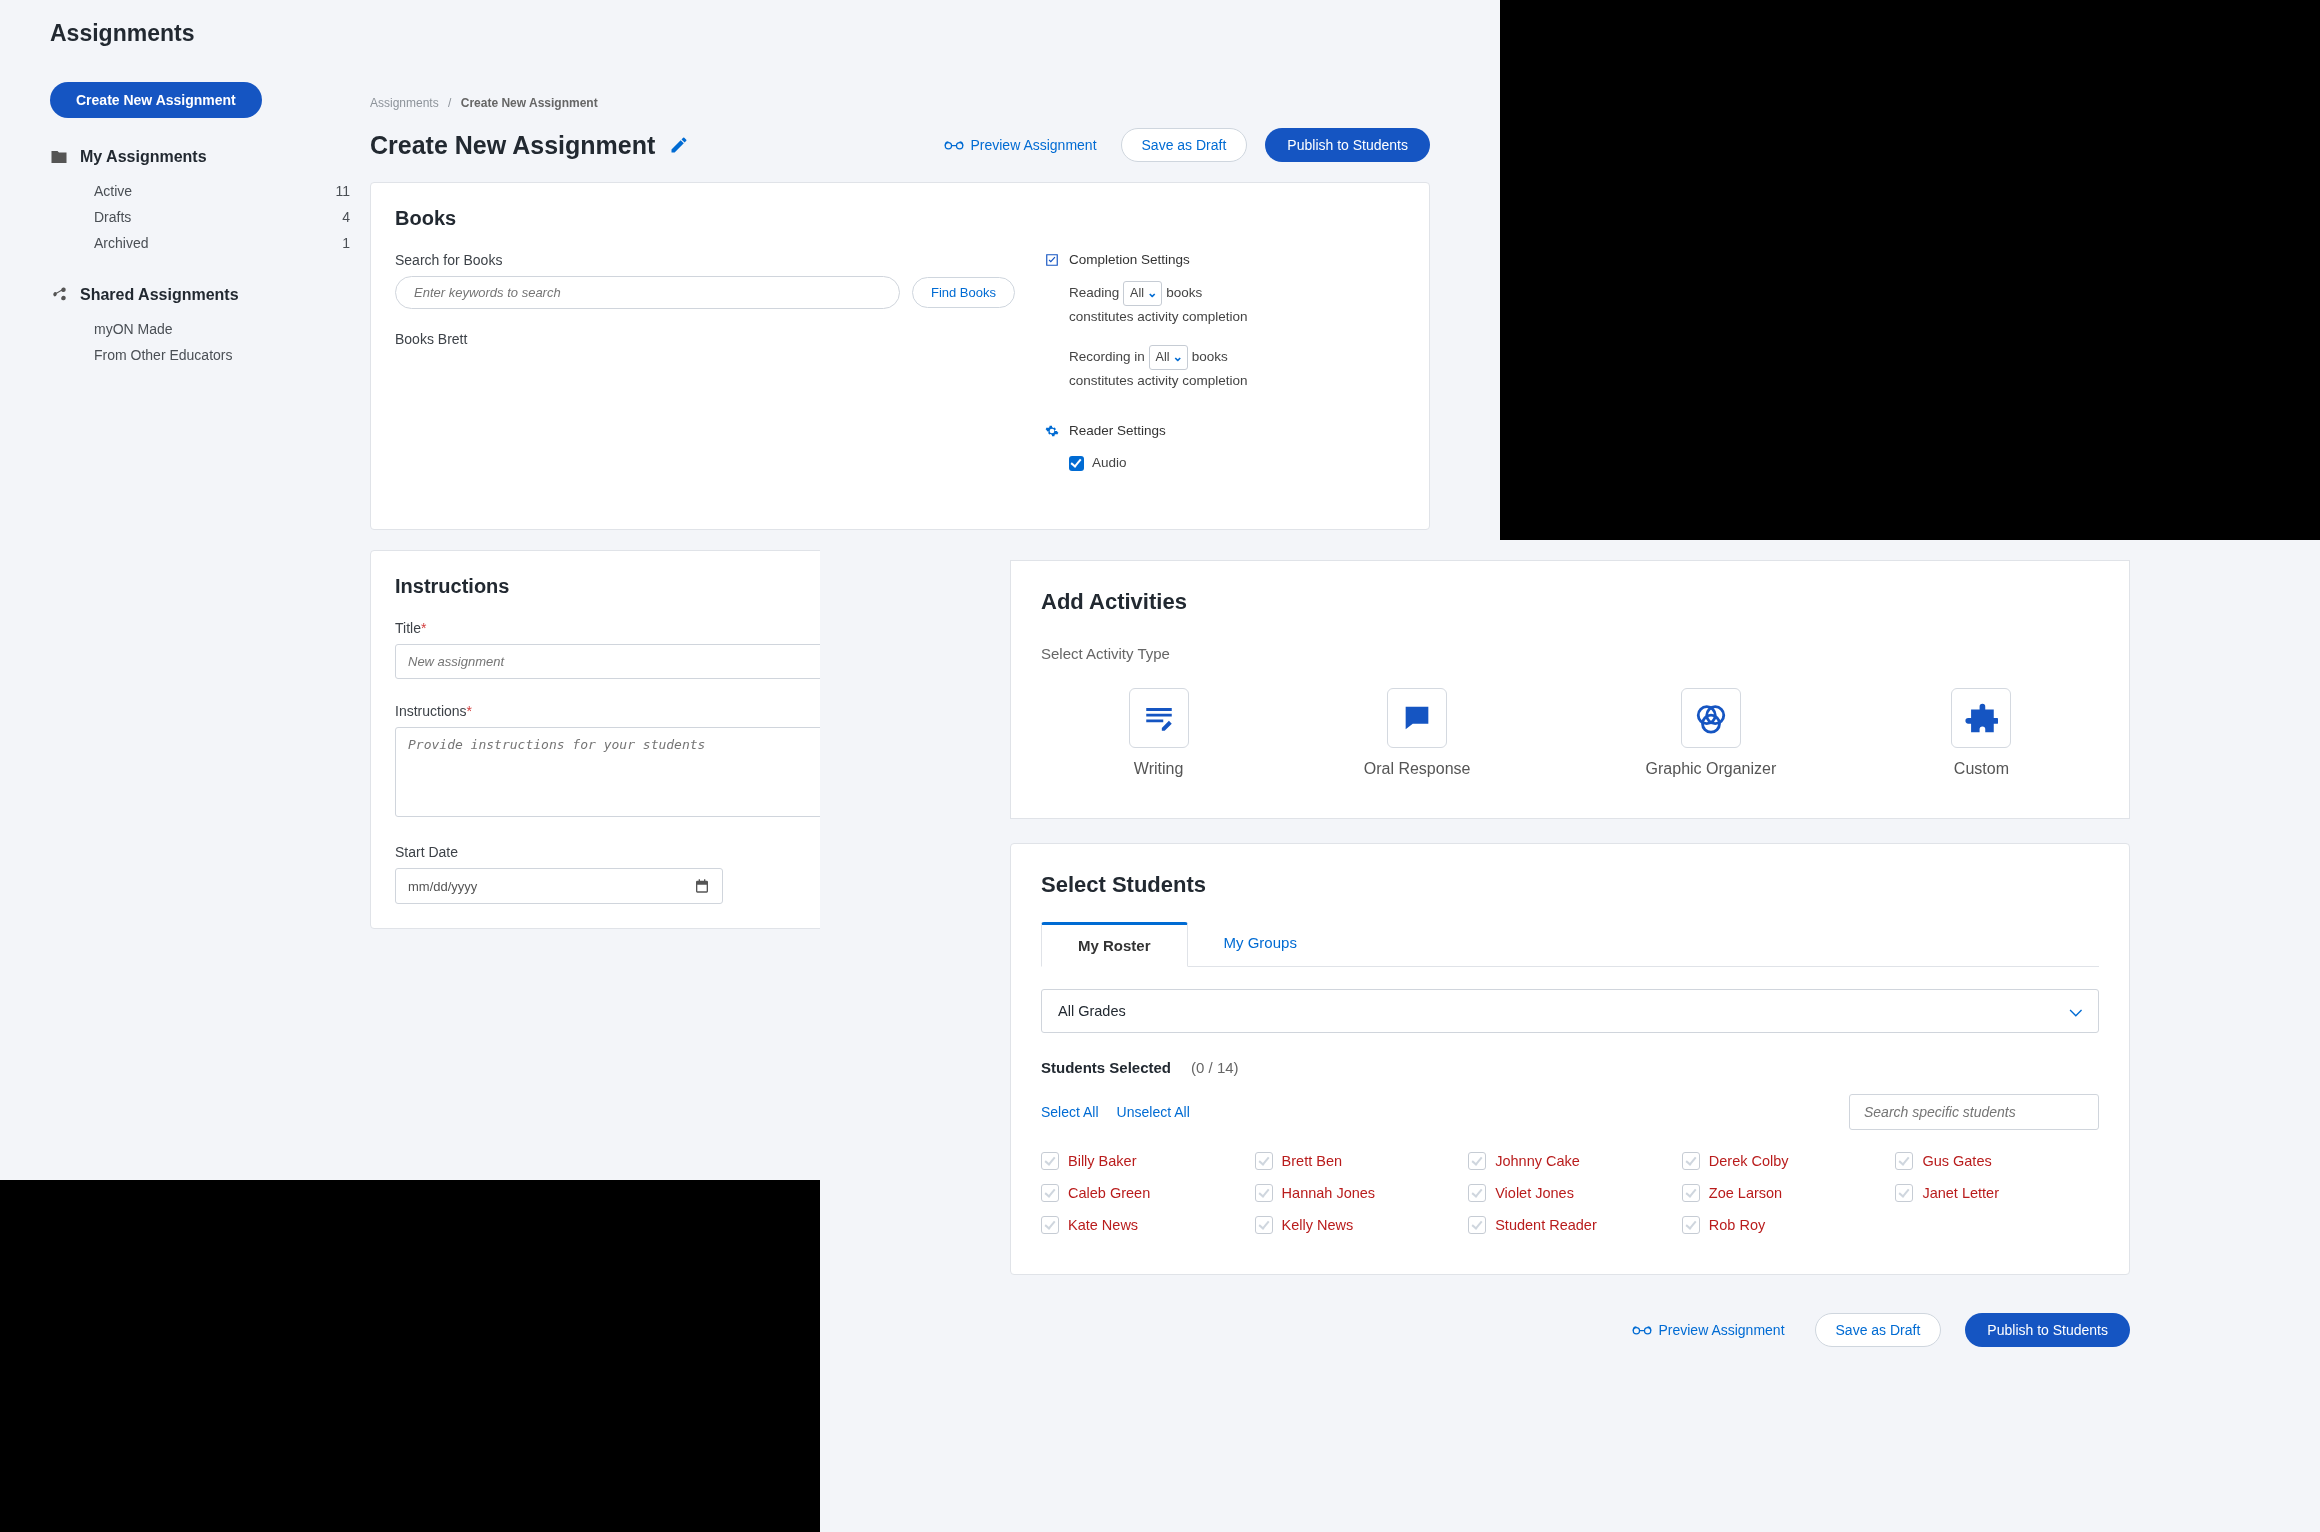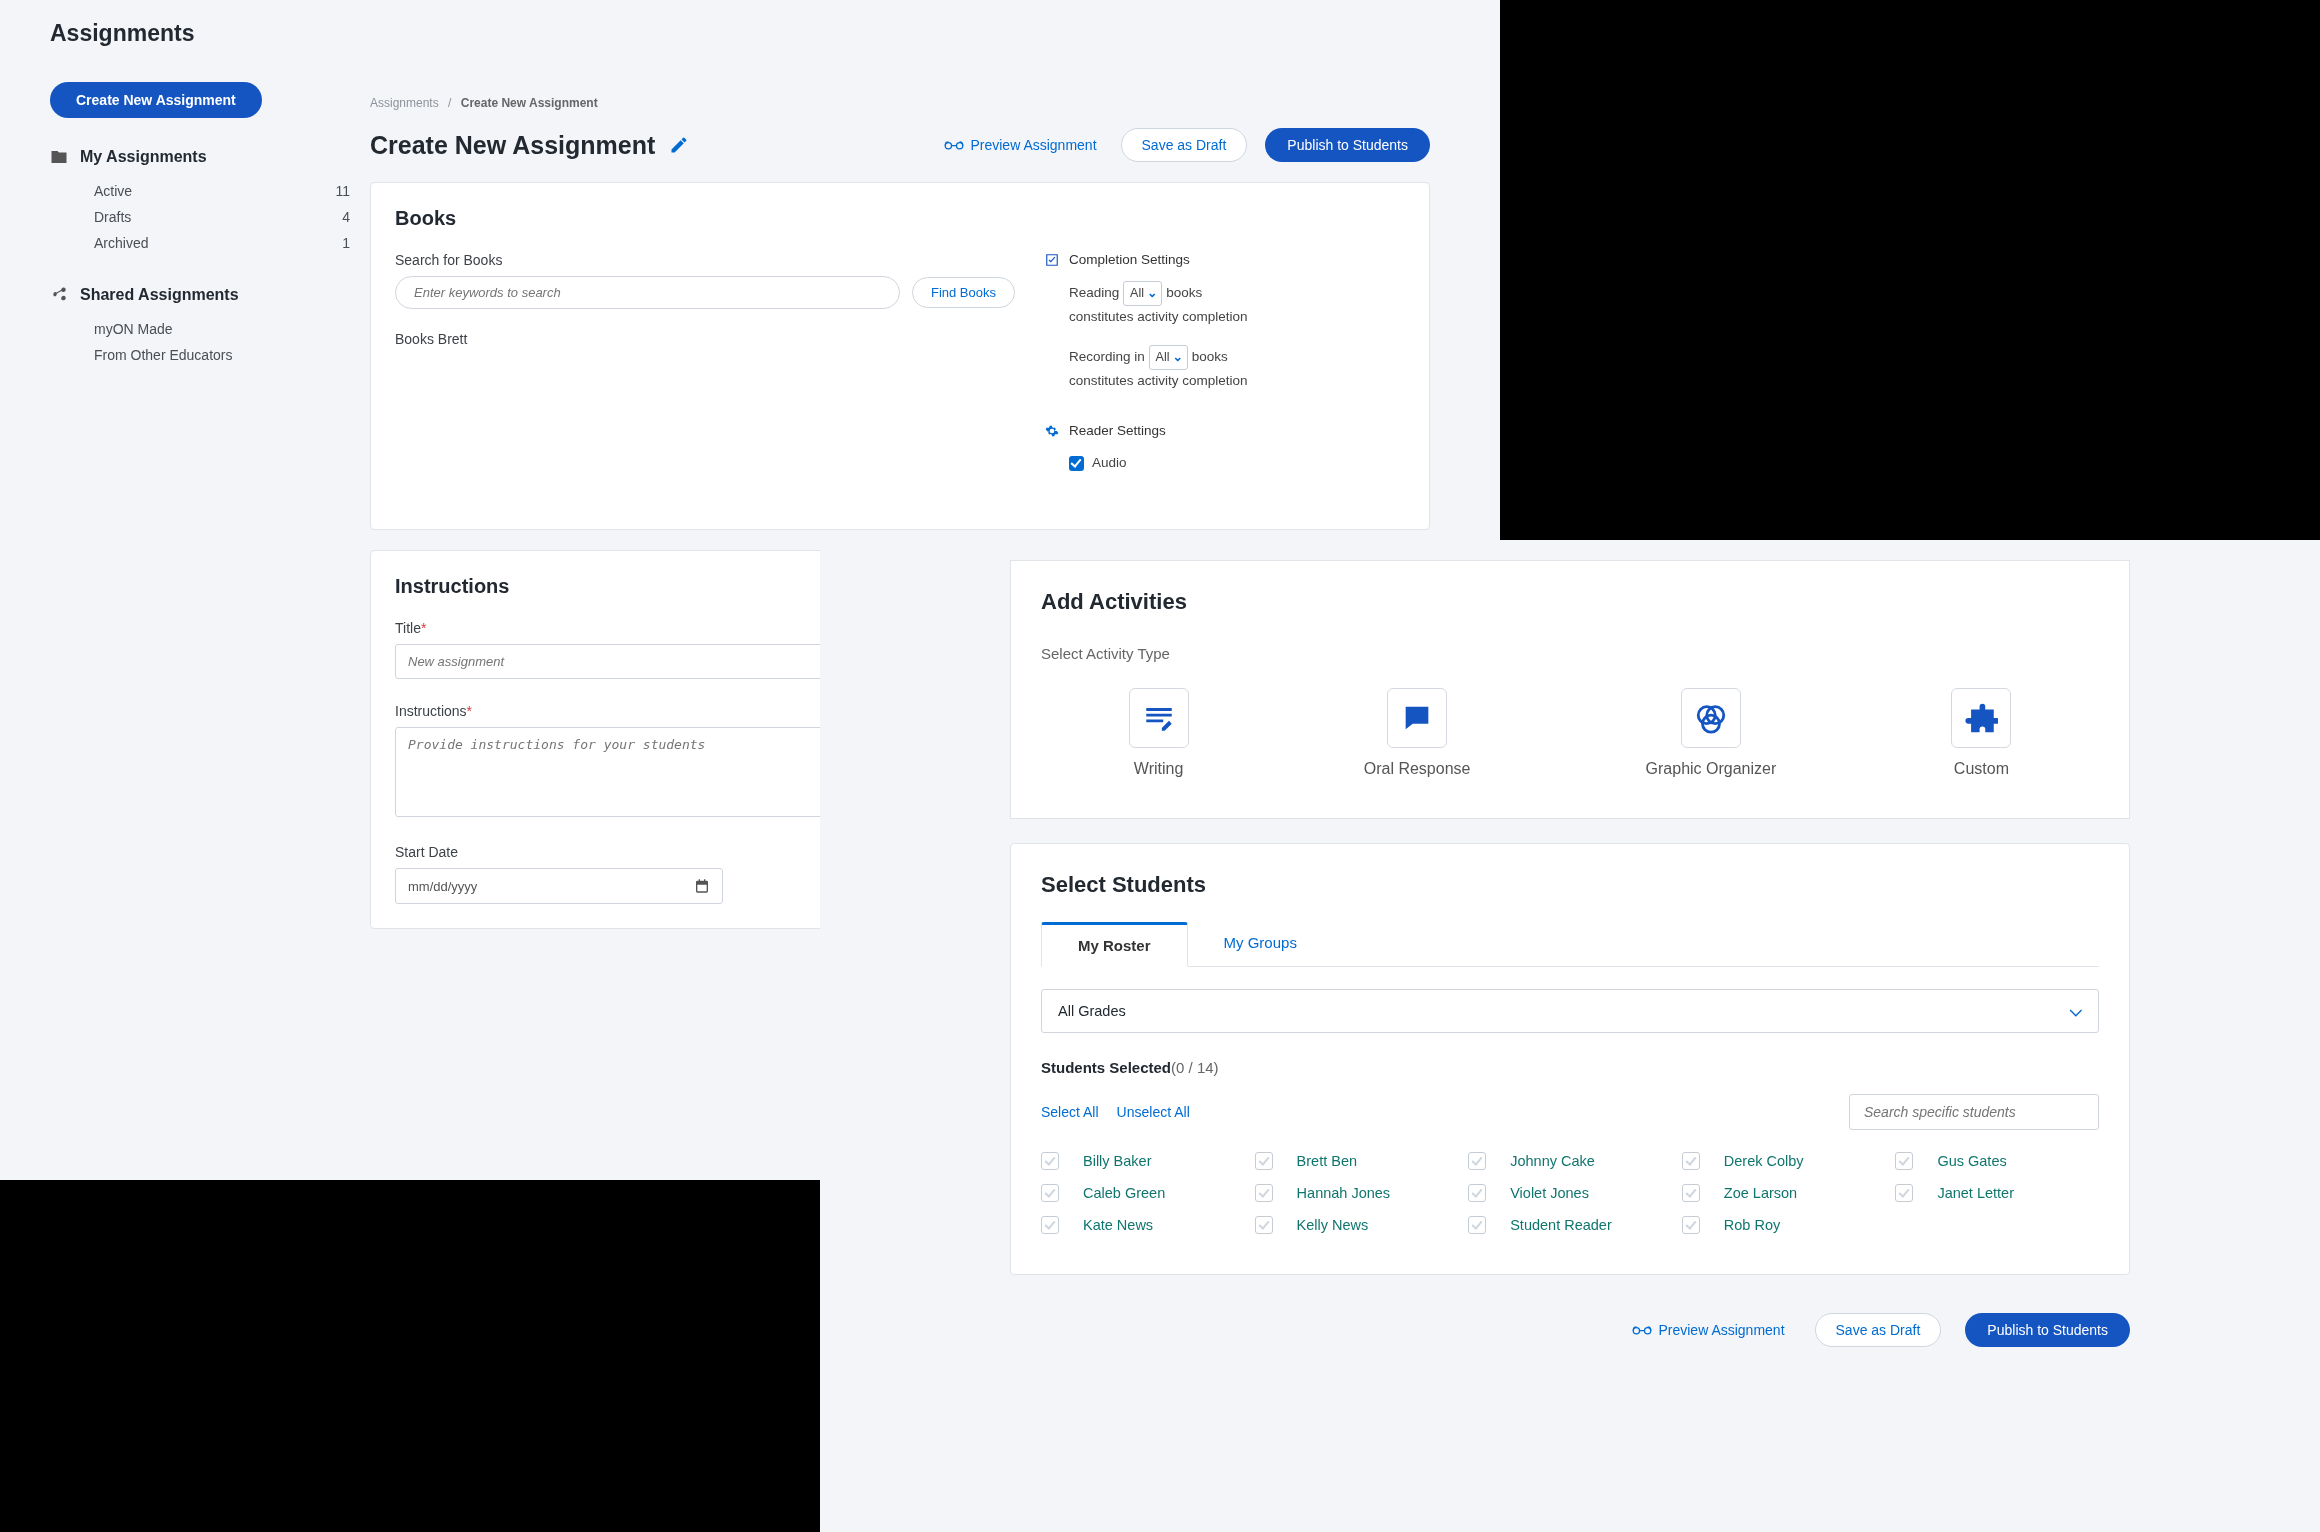--- a/index.html
+++ b/index.html
@@ -86,28 +86,28 @@
   .act-tile svg{width:34px;height:34px;fill:var(--primary-fill);}
   .act-label{font-size:16px;color:#555;}
 
   .students-card{background:#fff;border:1px solid var(--border);border-radius:4px;padding:28px 30px 40px 30px;margin-bottom:24px;}
   .students-card h2{font-size:22px;font-weight:800;margin:0 0 24px 0;}
   .tabs{display:flex;border-bottom:1px solid var(--border);margin-bottom:22px;}
   .tab{padding:12px 36px;font-size:15px;color:var(--link);cursor:pointer;}
   .tab.active{color:#333;font-weight:600;border:1px solid var(--border);border-bottom:1px solid #fff;border-top:3px solid var(--link);border-radius:3px 3px 0 0;margin-bottom:-1px;background:#fff;}
   .grade-select{border:1px solid #d0d5dc;border-radius:3px;padding:12px 16px;display:flex;justify-content:space-between;align-items:center;font-size:14.5px;margin-bottom:26px;cursor:pointer;}
   .grade-select .chev{color:var(--link);font-size:16px;font-weight:700;}
-  .sel-header{display:flex;align-items:center;gap:0;font-size:15px;margin-bottom:18px;}
+  .sel-header{display:flex;align-items:center;gap:20px;font-size:15px;margin-bottom:18px;}
   .sel-header .bold{font-weight:700;}
   .sel-header .paren{color:#666;}
   .sel-tools{display:flex;align-items:center;margin-bottom:22px;}
   .sel-tools .txt-link{color:var(--link);margin-right:18px;cursor:pointer;font-size:14px;}
   .sel-tools .search-stud{margin-left:auto;border:1px solid #d0d5dc;border-radius:3px;padding:9px 14px;width:250px;color:#999;font-style:italic;font-size:14px;}
   .roster{display:grid;grid-template-columns:repeat(5,1fr);row-gap:14px;column-gap:10px;}
-  .stud{display:flex;align-items:center;gap:24px;font-size:14.5px;color:#0f766e;cursor:pointer;}
+  .stud{display:flex;align-items:center;gap:9px;font-size:14.5px;color:#b91c1c;cursor:pointer;}
   .stud-box{width:18px;height:18px;border:1px solid #c6ccd4;border-radius:3px;position:relative;flex-shrink:0;}
   .stud-box::after{content:"";position:absolute;left:5px;top:2px;width:4px;height:8px;border:solid #cfd6de;border-width:0 2px 2px 0;transform:rotate(40deg);}
 
   .footer-actions{display:flex;align-items:center;gap:24px;justify-content:flex-end;padding:14px 0 40px 0;}
 
 </style>
 </head>
 <body>
 
 <div class="black-top-right"></div>

